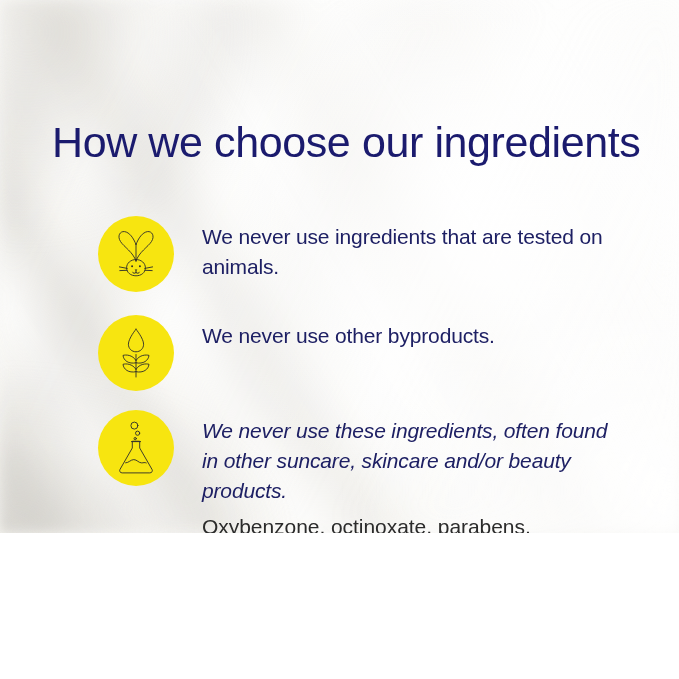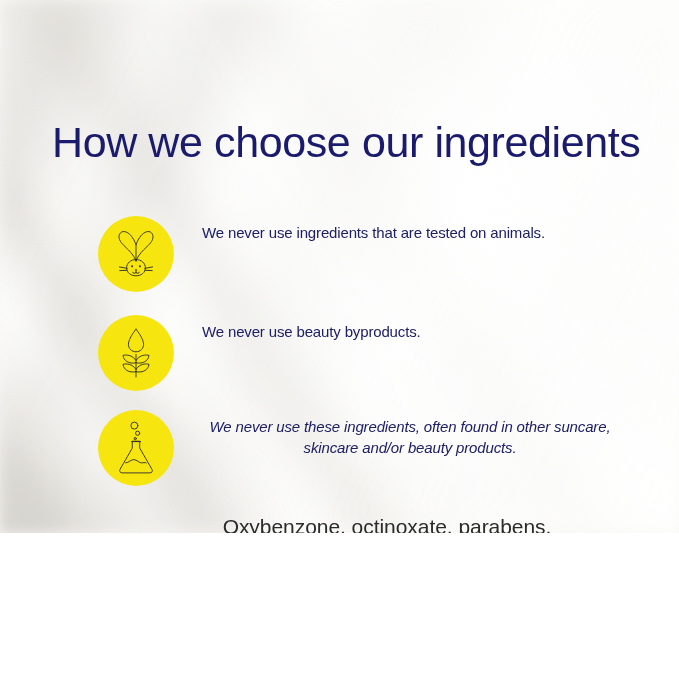--- a/index.html
+++ b/index.html
@@ -13,21 +13,20 @@
     overflow: hidden;
   }
 
   
   #canvas {
     position: relative;
     width: 679px;
     height: 533px;
     background: #5eead4;
     overflow: hidden;
-    text-align: center;
   }
   .bg-layer {
     position: absolute;
     inset: 0;
     pointer-events: none;
   }
   
   .bg-base {
     background:
       radial-gradient(130% 110% at 85% 30%, #ffffff 0%, #fdfdfc 45%, #f6f5f1 100%);
@@ -125,21 +124,21 @@
     align-items: center;
     justify-content: center;
     position: relative;
   }
   .badge svg { display: block; }
 
   .row-text {
     margin-left: 28px;
     padding-top: 6px;
     color: #1e2064;
-    font-size: 15px;
+    font-size: 21px;
     line-height: 1.42;
     letter-spacing: -0.15px;
     max-width: 412px;
   }
   .row-3 .row-text { max-width: 420px; font-style: italic; }
 
   .fineprint {
     position: absolute;
     left: 202px;
     top: 512px;
@@ -206,21 +205,21 @@
               <path d="M22 27.5 L 22 50"></path>
 
               <path d="M22 33.5 C 18.6 27.6, 11.6 27.6, 9.0 28.4 C 9.6 33.4, 14.4 37.4, 22 35.8"></path>
               <path d="M22 33.5 C 25.4 27.6, 32.4 27.6, 35.0 28.4 C 34.4 33.4, 29.6 37.4, 22 35.8"></path>
 
               <path d="M22 42.4 C 18.6 36.5, 11.6 36.5, 9.0 37.3 C 9.6 42.3, 14.4 46.3, 22 44.7"></path>
               <path d="M22 42.4 C 25.4 36.5, 32.4 36.5, 35.0 37.3 C 34.4 42.3, 29.6 46.3, 22 44.7"></path>
             </svg>
           </span>
         </div>
-        <div class="row-text">We never use beauty byproducts.</div>
+        <div class="row-text">We never use other byproducts.</div>
       </div>
 
       <div class="row row-3">
         <div class="badge">
           <span>
             <svg width="44" height="54" viewBox="0 0 44 54" fill="none" stroke="#2b2b2b" stroke-width="0.9" stroke-linecap="round" stroke-linejoin="round">
 
               <circle cx="20.4" cy="4.6" r="3.5"></circle>
               <circle cx="23.6" cy="12.2" r="2.1"></circle>
               <circle cx="21.2" cy="17.6" r="1.15"></circle>

